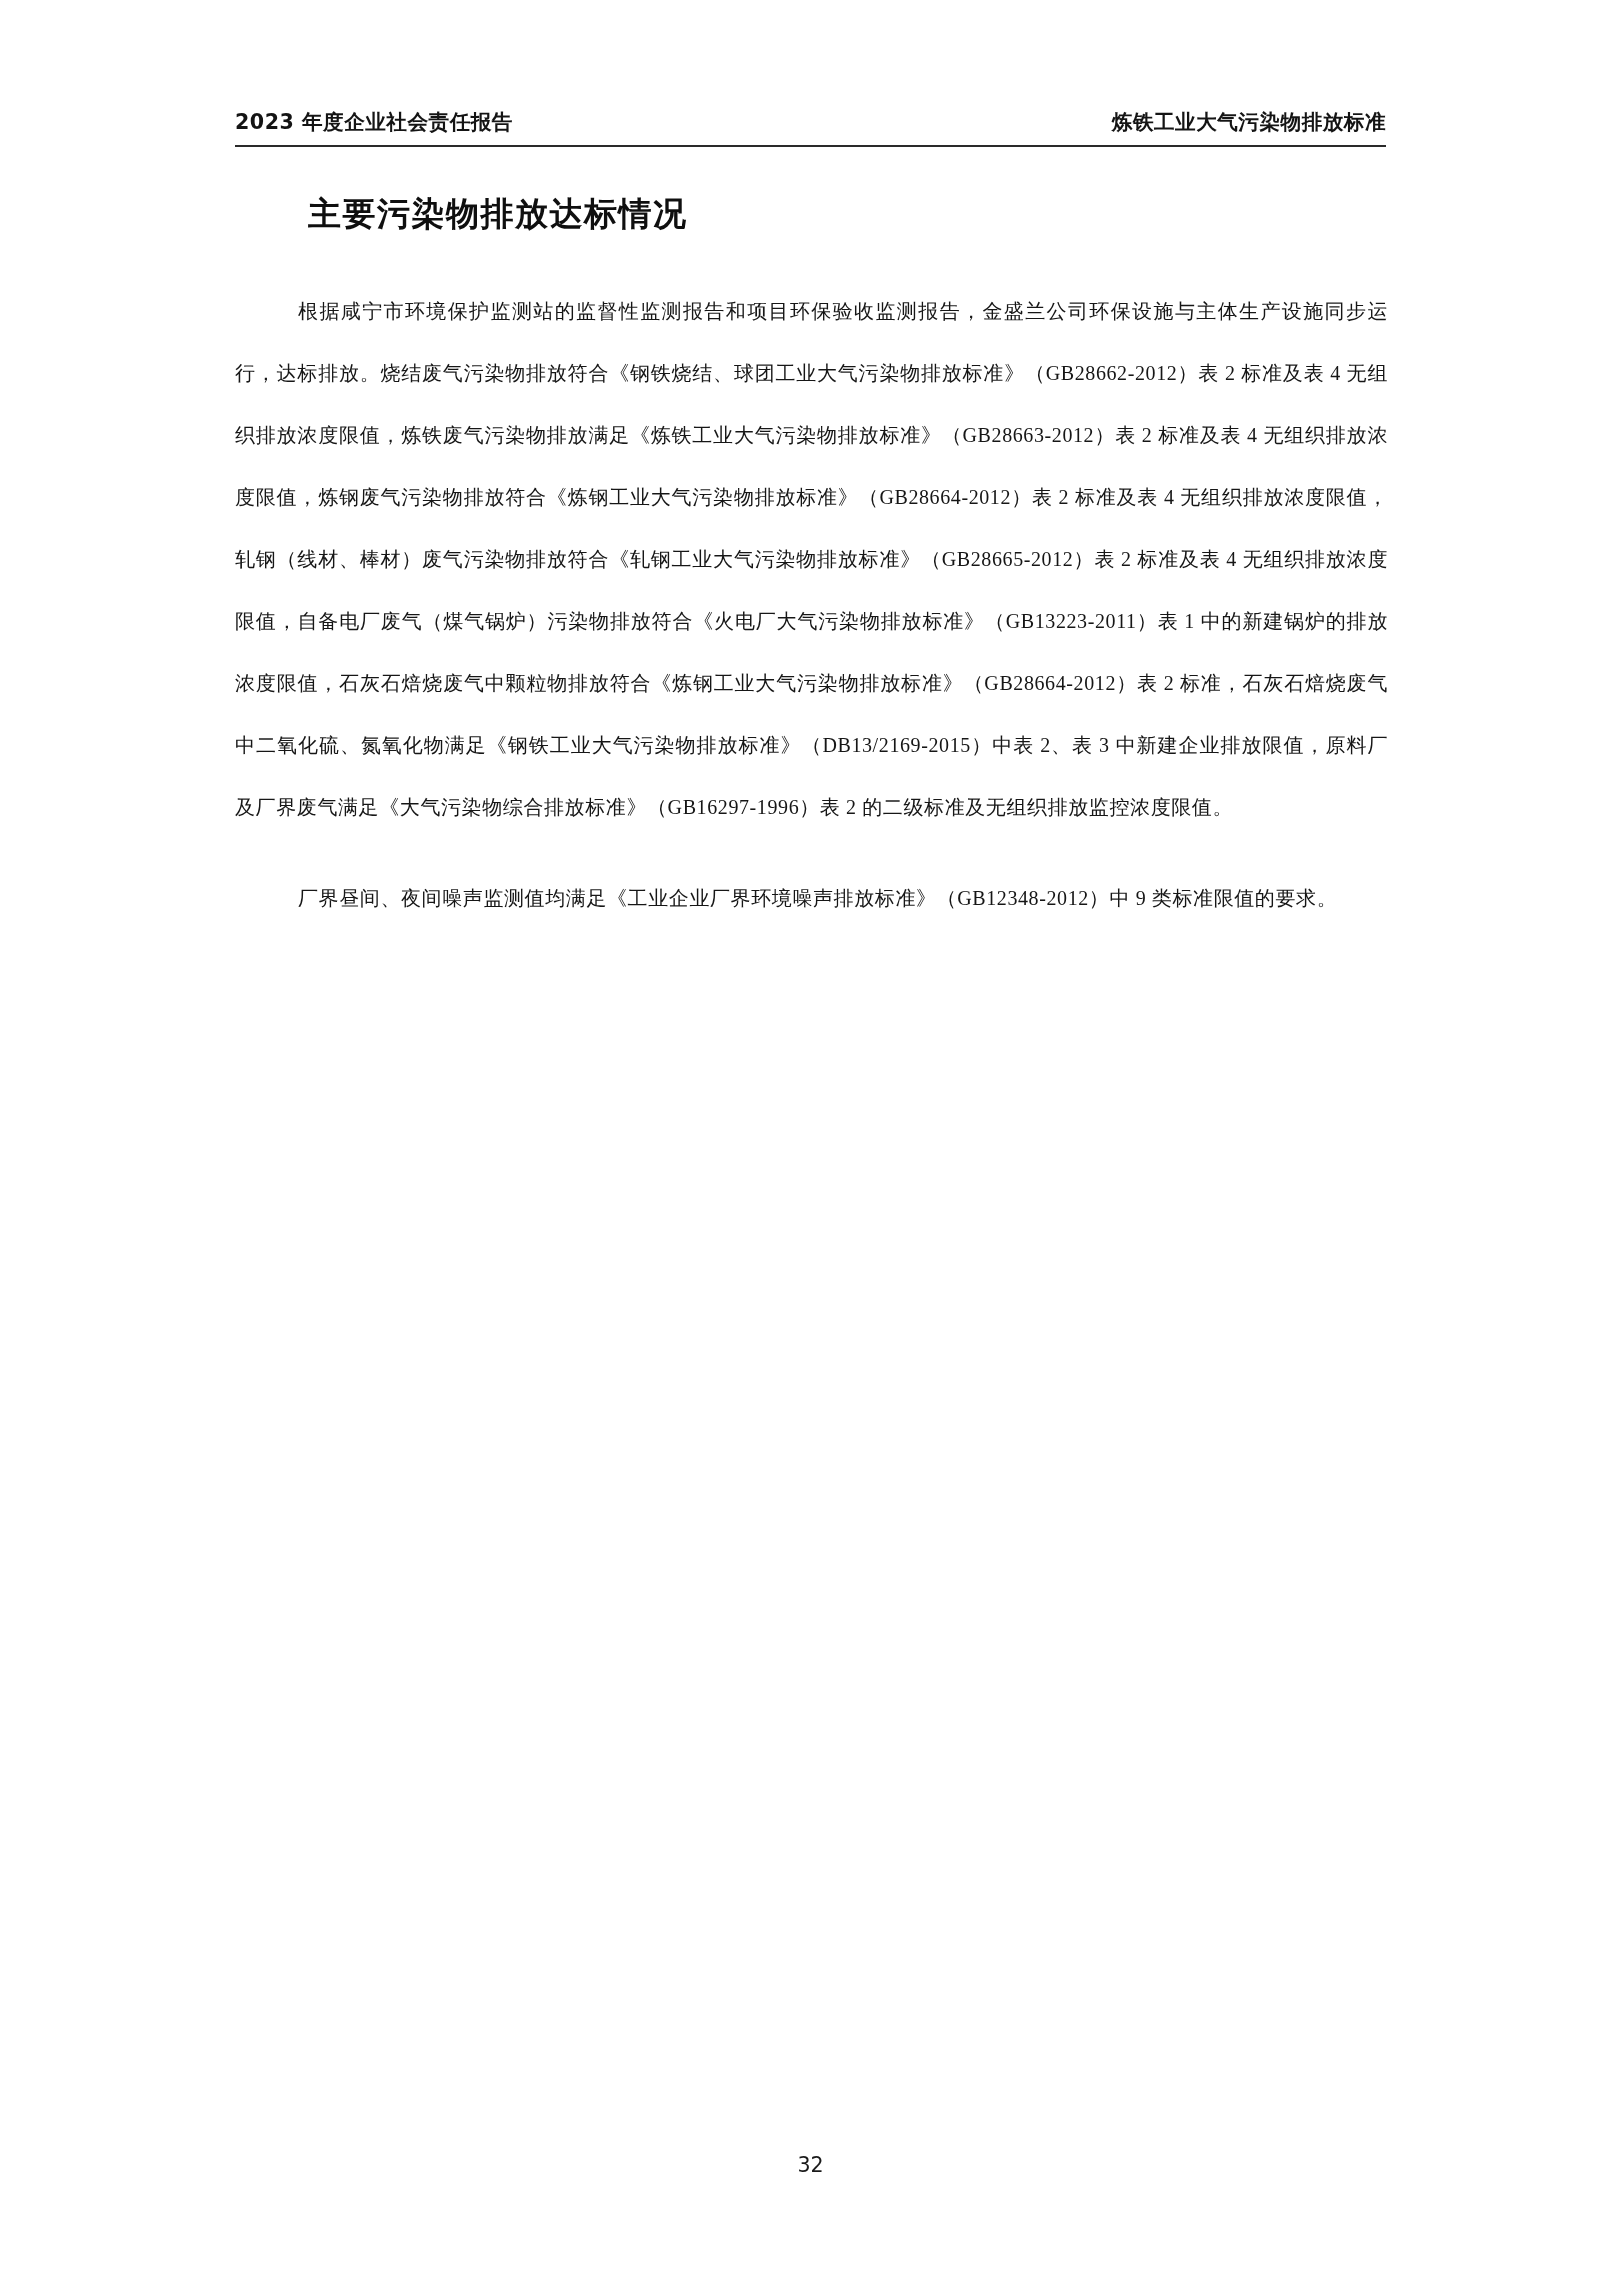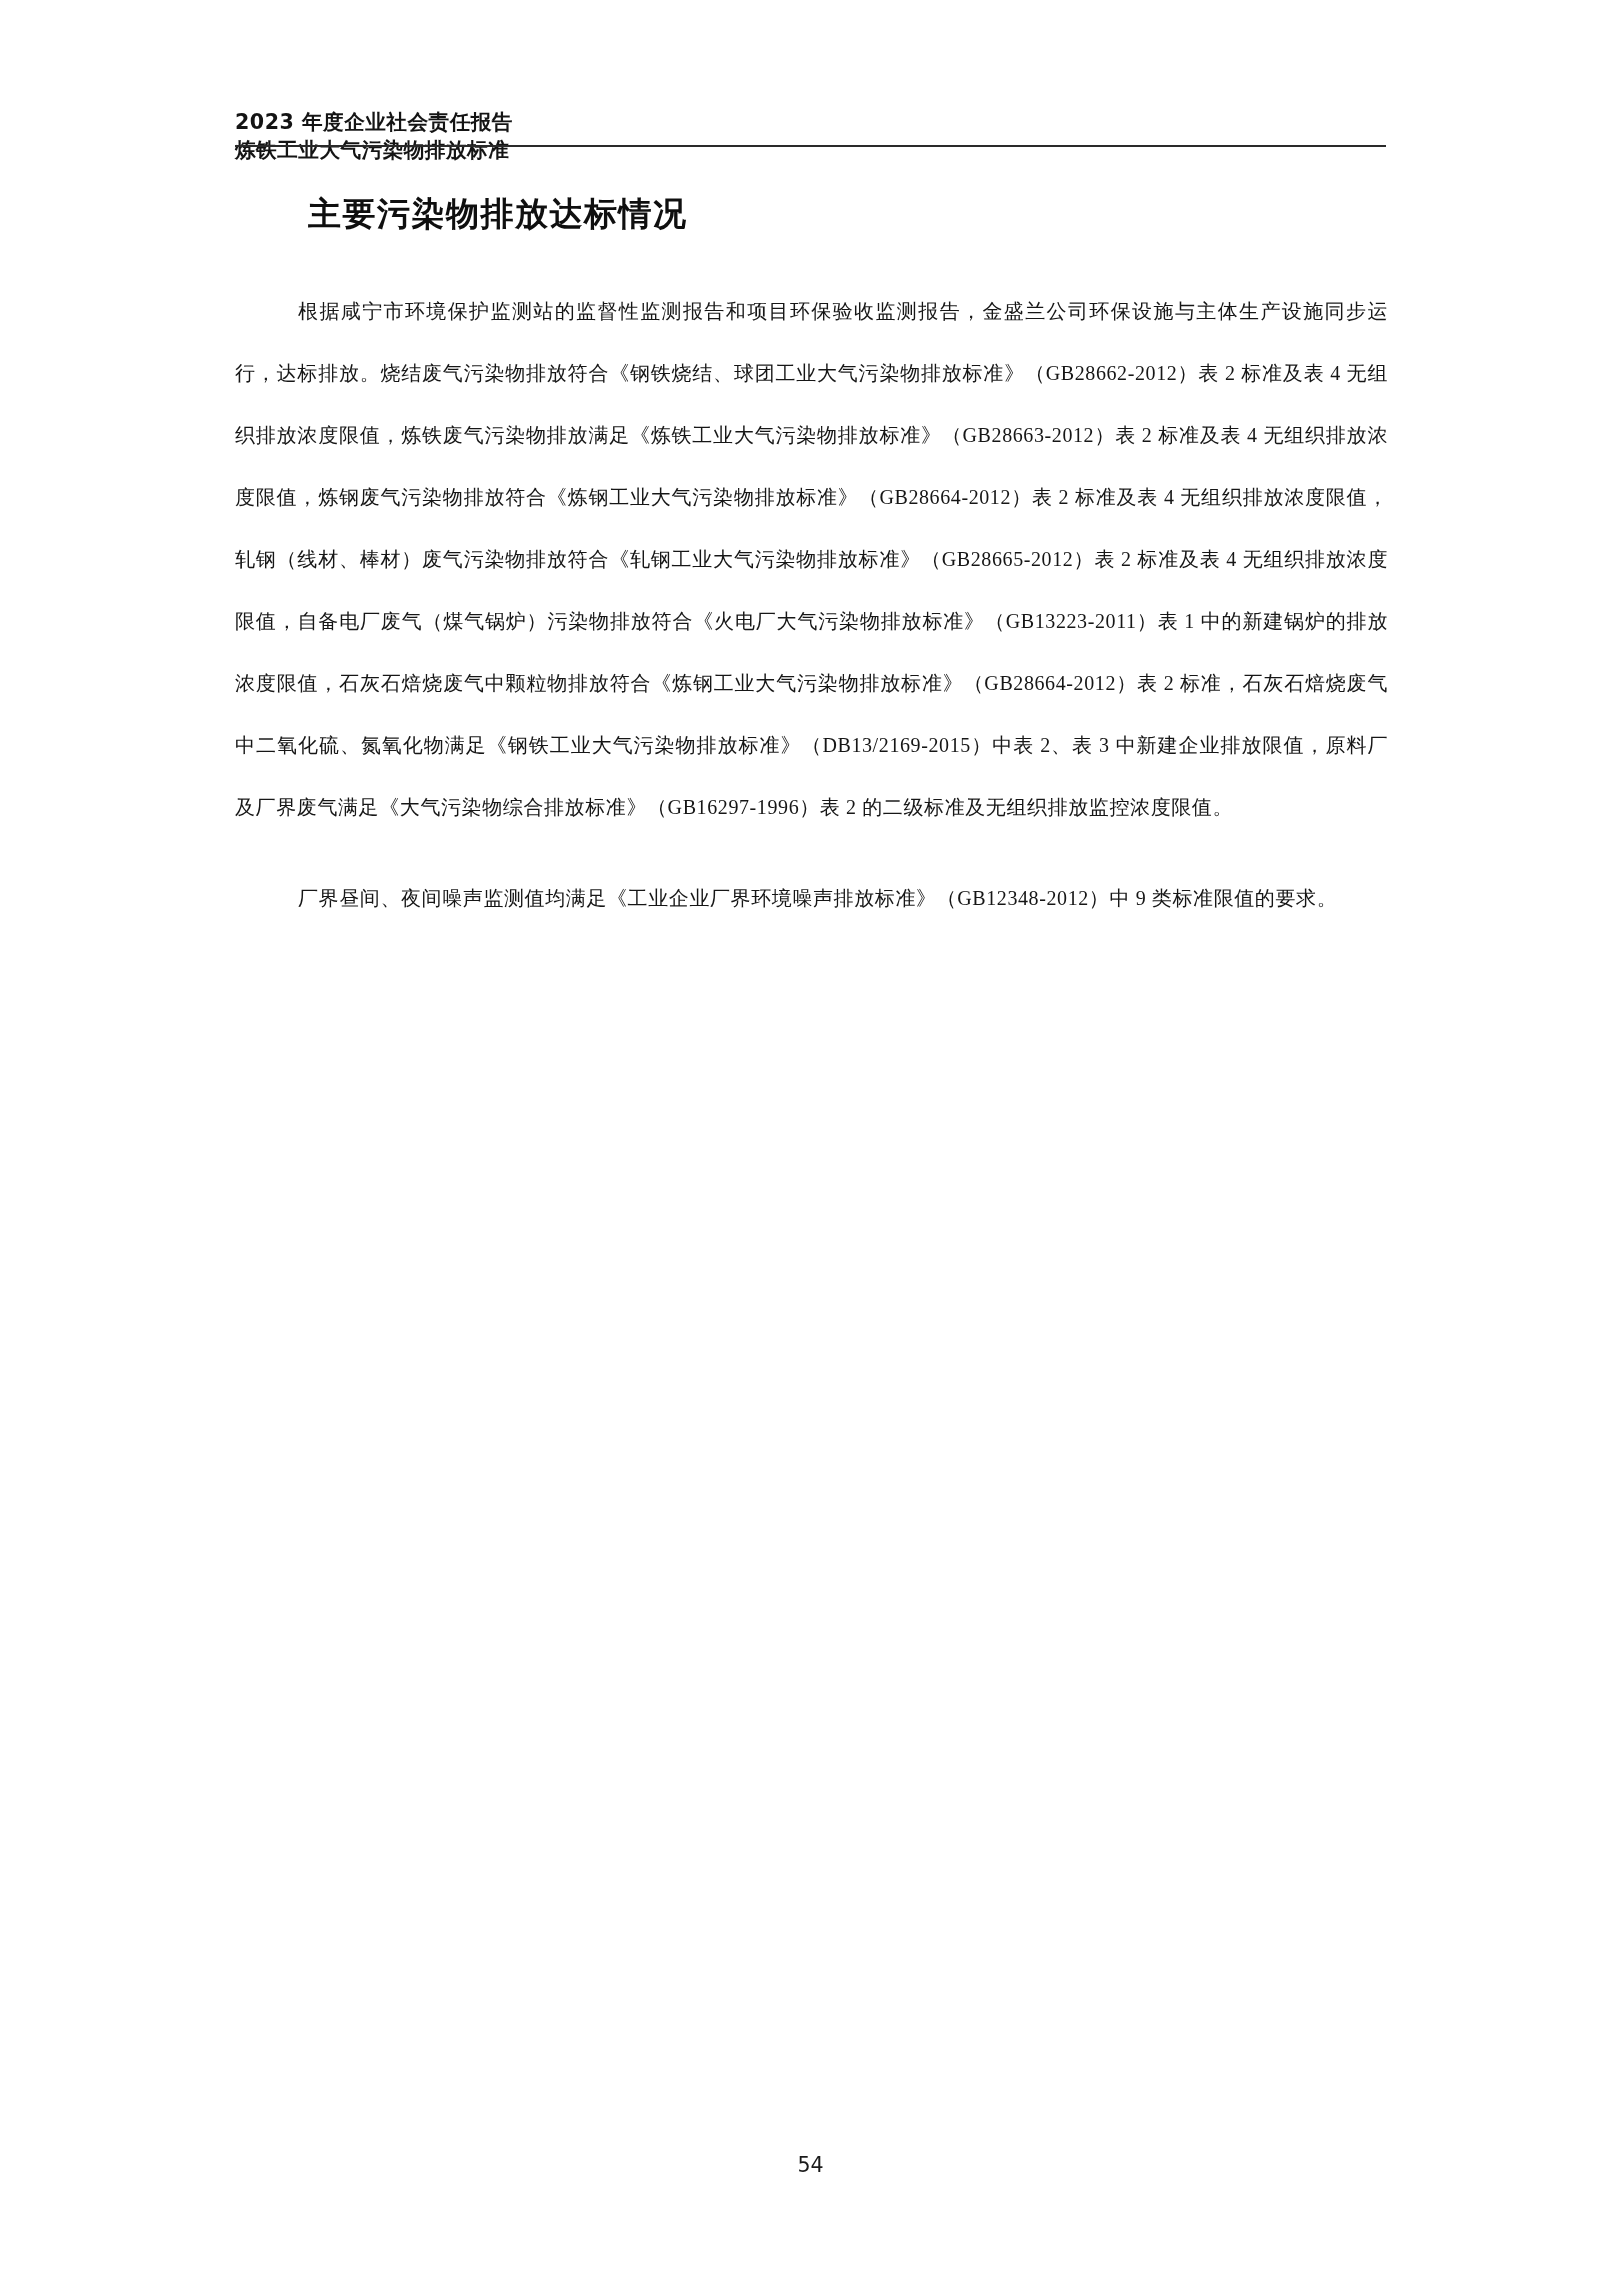--- a/index.html
+++ b/index.html
@@ -28,21 +28,20 @@
     left: 235px;
     right: 235px;
     display: flex;
     justify-content: space-between;
     align-items: baseline;
     font-size: 20.6px;
     letter-spacing: 0.5px;
     color: #141414;
     font-family: "DejaVu Sans", sans-serif;
     font-weight: 600;
-    flex-direction: column;
   }
   .header-left {
     white-space: nowrap;
   }
   .header-right {
     white-space: nowrap;
   }
   .header-rule {
     position: absolute;
     top: 145px;
@@ -100,16 +99,16 @@
     <span class="header-right">炼铁工业大气污染物排放标准</span>
   </div>
   <div class="header-rule"></div>
 
   <div class="content">
     <h1 class="section-title">主要污染物排放达标情况</h1>
     <p class="para">根据咸宁市环境保护监测站的监督性监测报告和项目环保验收监测报告，金盛兰公司环保设施与主体生产设施同步运行，达标排放。烧结废气污染物排放符合《钢铁烧结、球团工业大气污染物排放标准》（GB28662-2012）表 2 标准及表 4 无组织排放浓度限值，炼铁废气污染物排放满足《炼铁工业大气污染物排放标准》（GB28663-2012）表 2 标准及表 4 无组织排放浓度限值，炼钢废气污染物排放符合《炼钢工业大气污染物排放标准》（GB28664-2012）表 2 标准及表 4 无组织排放浓度限值，轧钢（线材、棒材）废气污染物排放符合《轧钢工业大气污染物排放标准》（GB28665-2012）表 2 标准及表 4 无组织排放浓度限值，自备电厂废气（煤气锅炉）污染物排放符合《火电厂大气污染物排放标准》（GB13223-2011）表 1 中的新建锅炉的排放浓度限值，石灰石焙烧废气中颗粒物排放符合《炼钢工业大气污染物排放标准》（GB28664-2012）表 2 标准，石灰石焙烧废气中二氧化硫、氮氧化物满足《钢铁工业大气污染物排放标准》（DB13/2169-2015）中表 2、表 3 中新建企业排放限值，原料厂及厂界废气满足《大气污染物综合排放标准》（GB16297-1996）表 2 的二级标准及无组织排放监控浓度限值。</p>
     <p class="para second">厂界昼间、夜间噪声监测值均满足《工业企业厂界环境噪声排放标准》（GB12348-2012）中 9 类标准限值的要求。</p>
   </div>
 
-  <div class="footer-page-number">54</div>
+  <div class="footer-page-number">32</div>
 
 </div>
 
 
 </body></html>

